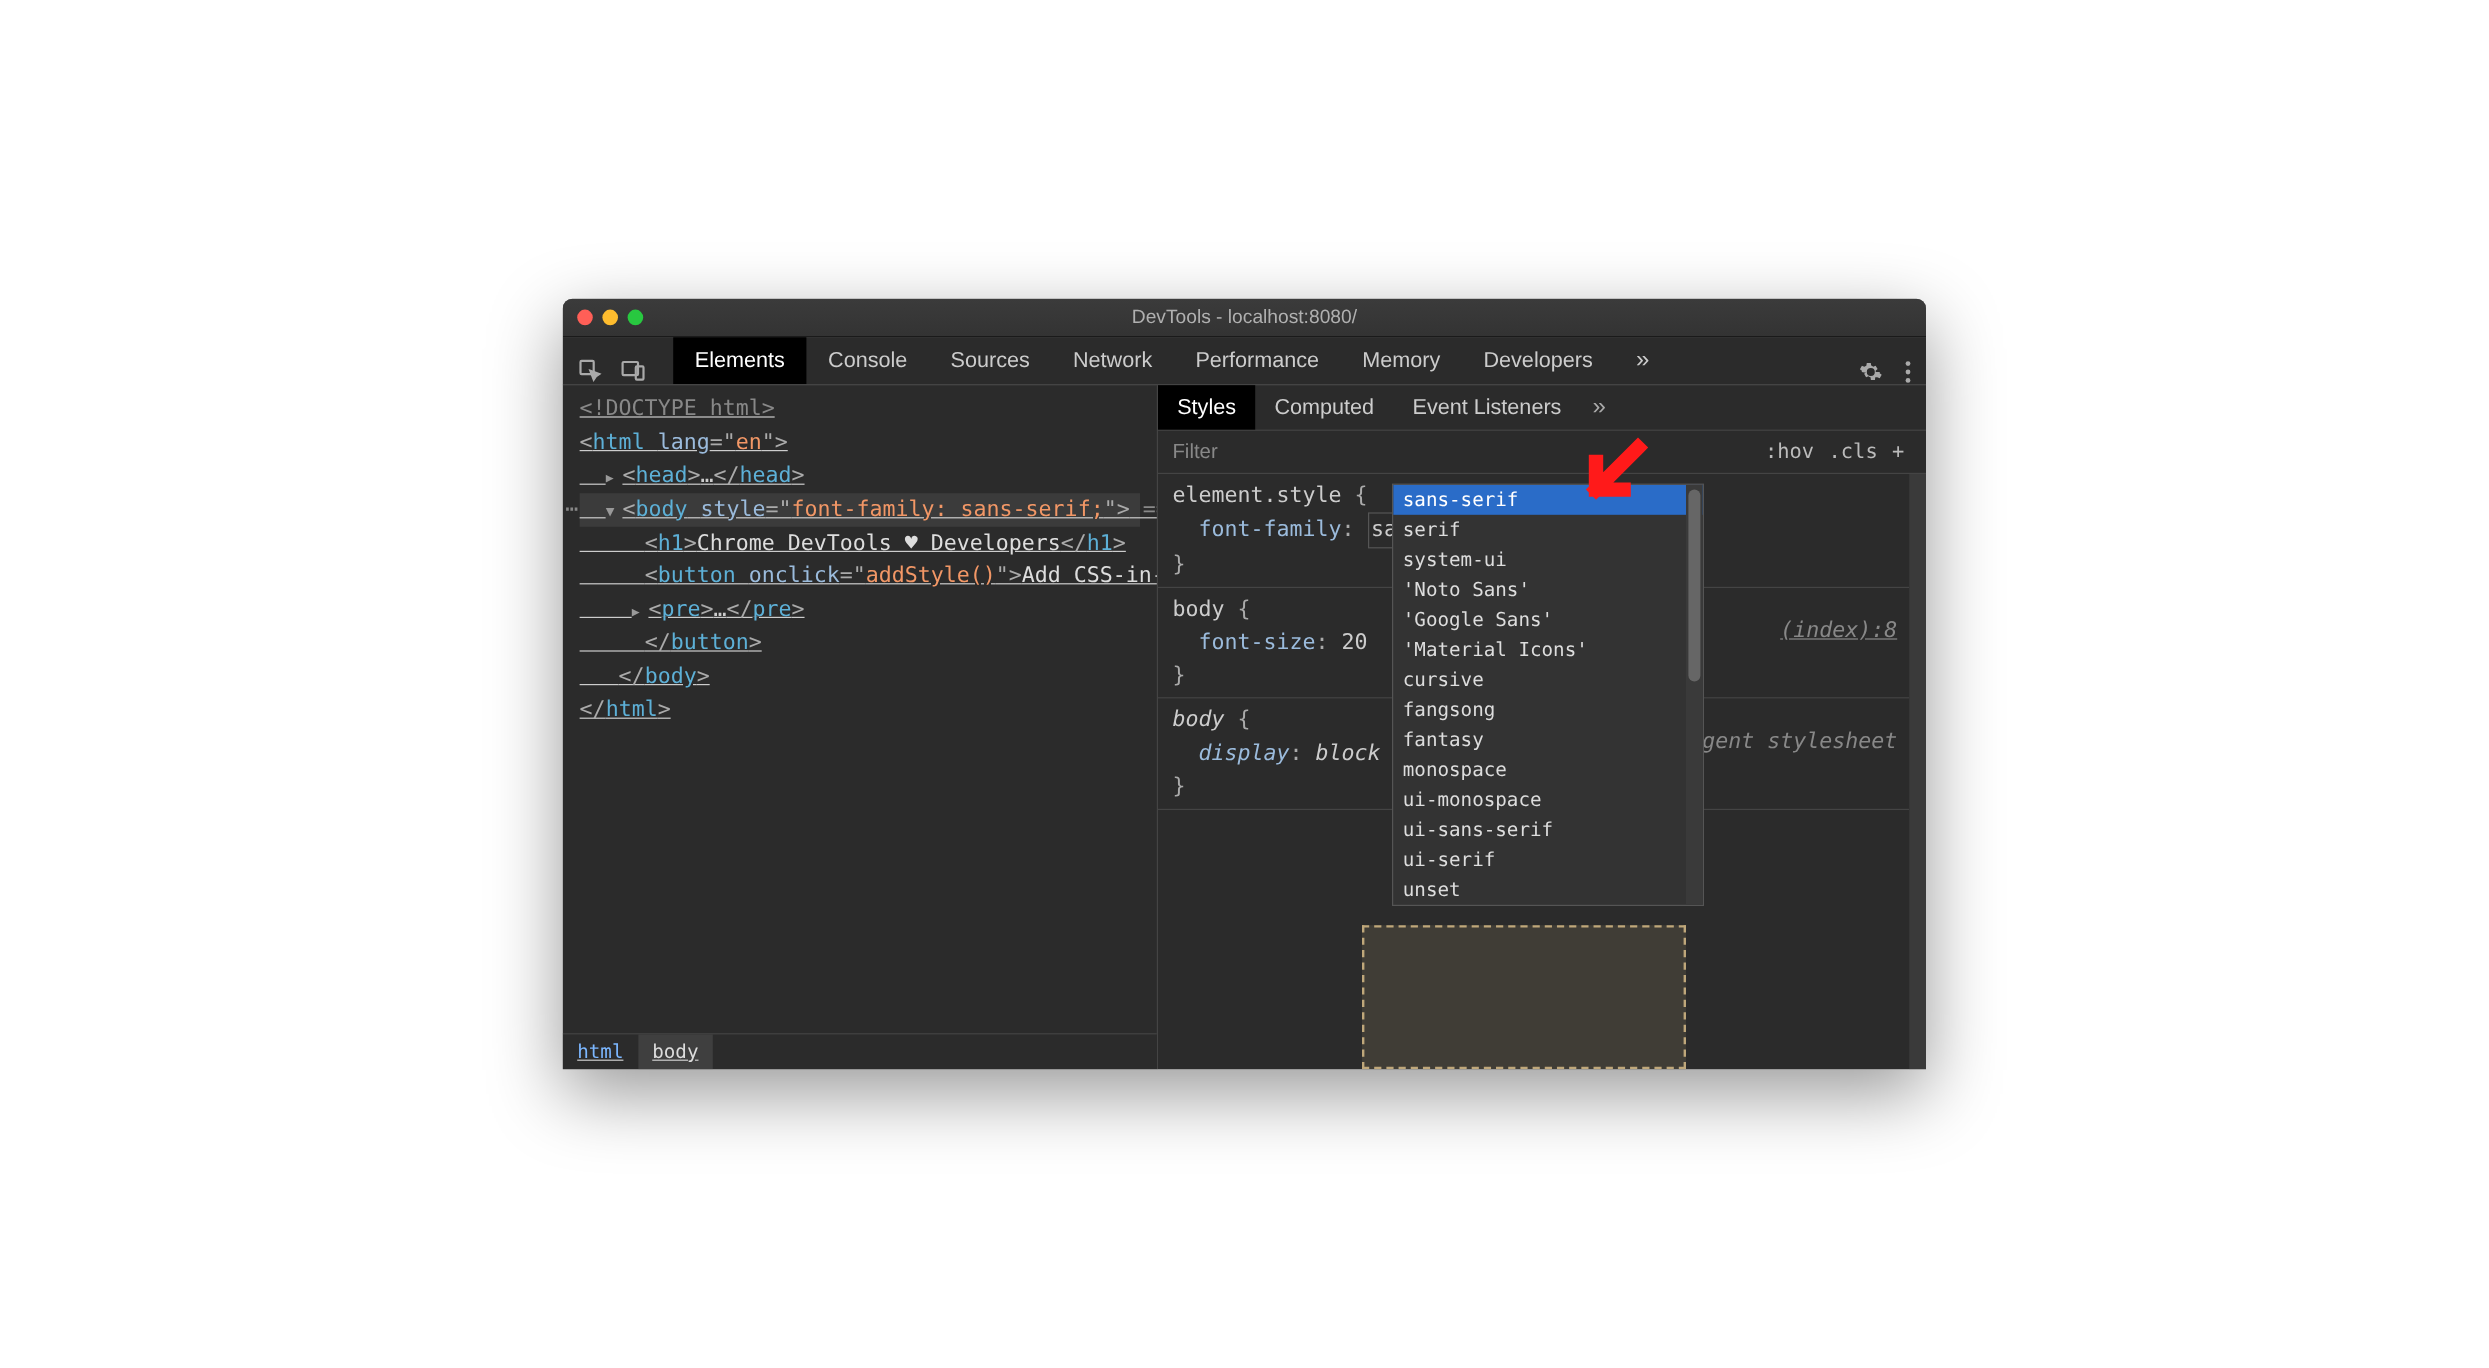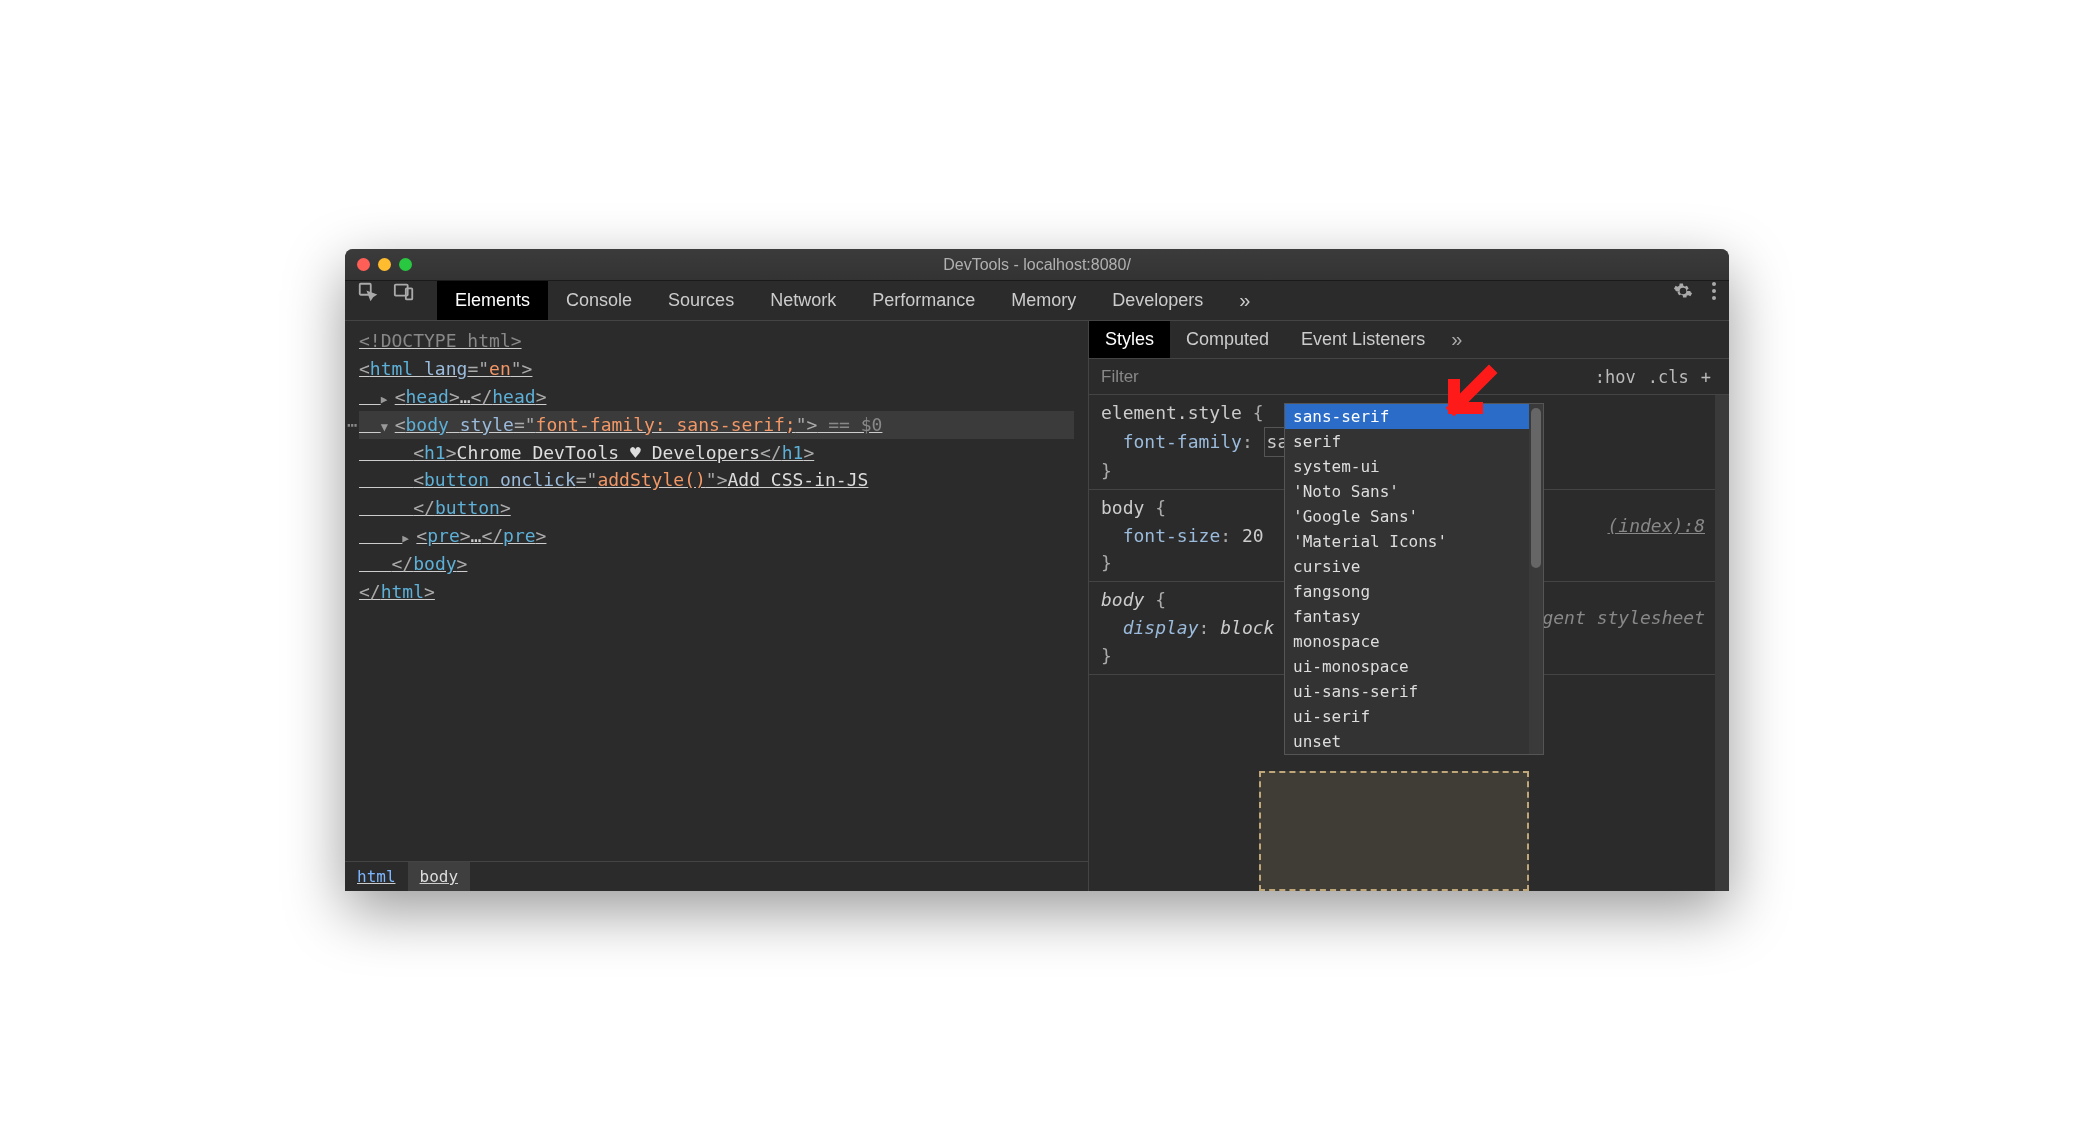--- a/index.html
+++ b/index.html
@@ -5,21 +5,21 @@
 * { margin: 0; padding: 0; box-sizing: border-box; }
 body {
   background: #fff;
   font-family: -apple-system, BlinkMacSystemFont, "Segoe UI", sans-serif;
   display: flex;
   justify-content: center;
   align-items: center;
   min-height: 100vh;
 }
 .window {
-  width: 1384px;
+  width: 1136px;
   background: #737373;
   border-radius: 8px 8px 0 0;
   box-shadow: 0 20px 60px rgba(0,0,0,0.4);
   overflow: hidden;
   color: #ccc;
   font-size: 18px;
 }
 .titlebar {
   height: 32px;
   background: linear-gradient(#3b3b3b, #333);
@@ -33,21 +33,21 @@
 .dot.r { background: #ff5f57; }
 .dot.y { background: #febc2e; }
 .dot.g { background: #28c840; }
 .titlebar .title { margin: 0 auto; color: #b0b0b0; font-size: 16px; }
 
 .toolbar {
   height: 40px;
   background: #2b2b2b;
   border-bottom: 1px solid #444;
   display: flex;
-  align-items: flex-start;
+  align-items: flex-end;
   padding: 0 12px;
   gap: 8px;
 }
 .toolbar .left-icons { display: flex; gap: 14px; align-items: center; color: #aaa; }
 .tabs { display: flex; align-items: stretch; height: 100%; margin-left: 14px; }
 .tab {
   padding: 0 18px;
   display: flex;
   align-items: center;
   color: #ccc;
@@ -275,22 +275,22 @@
   <div class="main">
 
     <div class="elements-panel">
       <div class="dom-tree">
         <div class="line"><span class="c-doctype">&lt;!DOCTYPE html&gt;</span></div>
         <div class="line"><span class="c-punct">&lt;</span><span class="c-tag">html </span><span class="c-attr">lang</span><span class="c-punct">="</span><span class="c-str">en</span><span class="c-punct">"&gt;</span></div>
         <div class="line">  <span class="arrow right"></span><span class="c-punct">&lt;</span><span class="c-tag">head</span><span class="c-punct">&gt;</span><span class="c-ellipsis">…</span><span class="c-punct">&lt;/</span><span class="c-tag">head</span><span class="c-punct">&gt;</span></div>
         <div class="line selected">  <span class="arrow down"></span><span class="c-punct">&lt;</span><span class="c-tag">body</span><span> </span><span class="c-attr">style</span><span class="c-punct">="</span><span class="c-str">font-family: sans-serif;</span><span class="c-punct">"&gt;</span><span class="hint0"> == $0</span></div>
         <div class="line">     <span class="c-punct">&lt;</span><span class="c-tag">h1</span><span class="c-punct">&gt;</span><span class="c-text">Chrome DevTools ♥ Developers</span><span class="c-punct">&lt;/</span><span class="c-tag">h1</span><span class="c-punct">&gt;</span></div>
         <div class="line">     <span class="c-punct">&lt;</span><span class="c-tag">button </span><span class="c-attr">onclick</span><span class="c-punct">="</span><span class="c-str">addStyle()</span><span class="c-punct">"&gt;</span><span class="c-text">Add CSS-in-JS</span></div>
+        <div class="line">    <span class="arrow right"></span><span class="c-punct">&lt;</span><span class="c-tag">pre</span><span class="c-punct">&gt;</span><span class="c-ellipsis">…</span><span class="c-punct">&lt;/</span><span class="c-tag">pre</span><span class="c-punct">&gt;</span></div>
         <div class="line">     <span class="c-punct">&lt;/</span><span class="c-tag">button</span><span class="c-punct">&gt;</span></div>
-        <div class="line">    <span class="arrow right"></span><span class="c-punct">&lt;</span><span class="c-tag">pre</span><span class="c-punct">&gt;</span><span class="c-ellipsis">…</span><span class="c-punct">&lt;/</span><span class="c-tag">pre</span><span class="c-punct">&gt;</span></div>
         <div class="line">   <span class="c-punct">&lt;/</span><span class="c-tag">body</span><span class="c-punct">&gt;</span></div>
         <div class="line"><span class="c-punct">&lt;/</span><span class="c-tag">html</span><span class="c-punct">&gt;</span></div>
       </div>
       <div class="breadcrumbs">
         <div class="crumb">html</div>
         <div class="crumb active">body</div>
       </div>
     </div>
 
     <div class="styles-panel">

